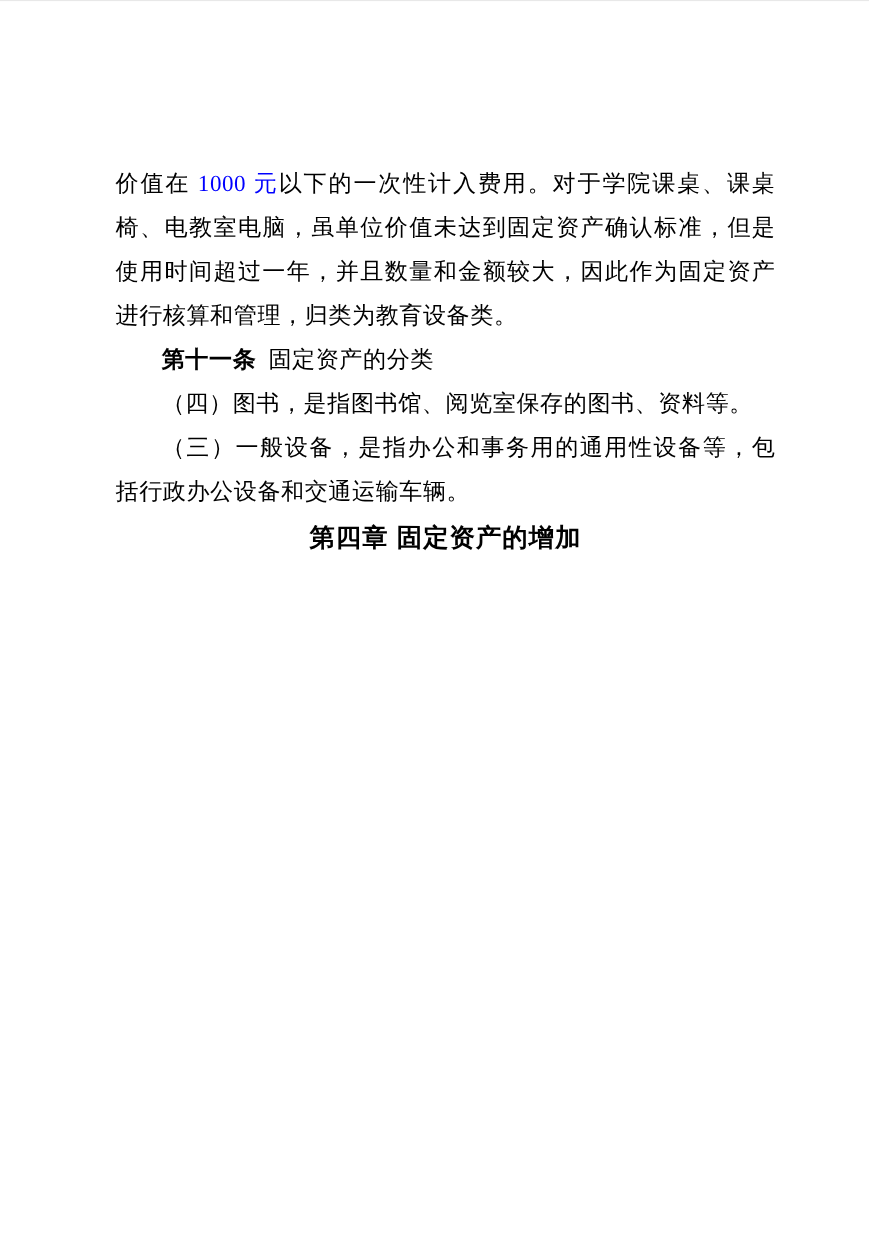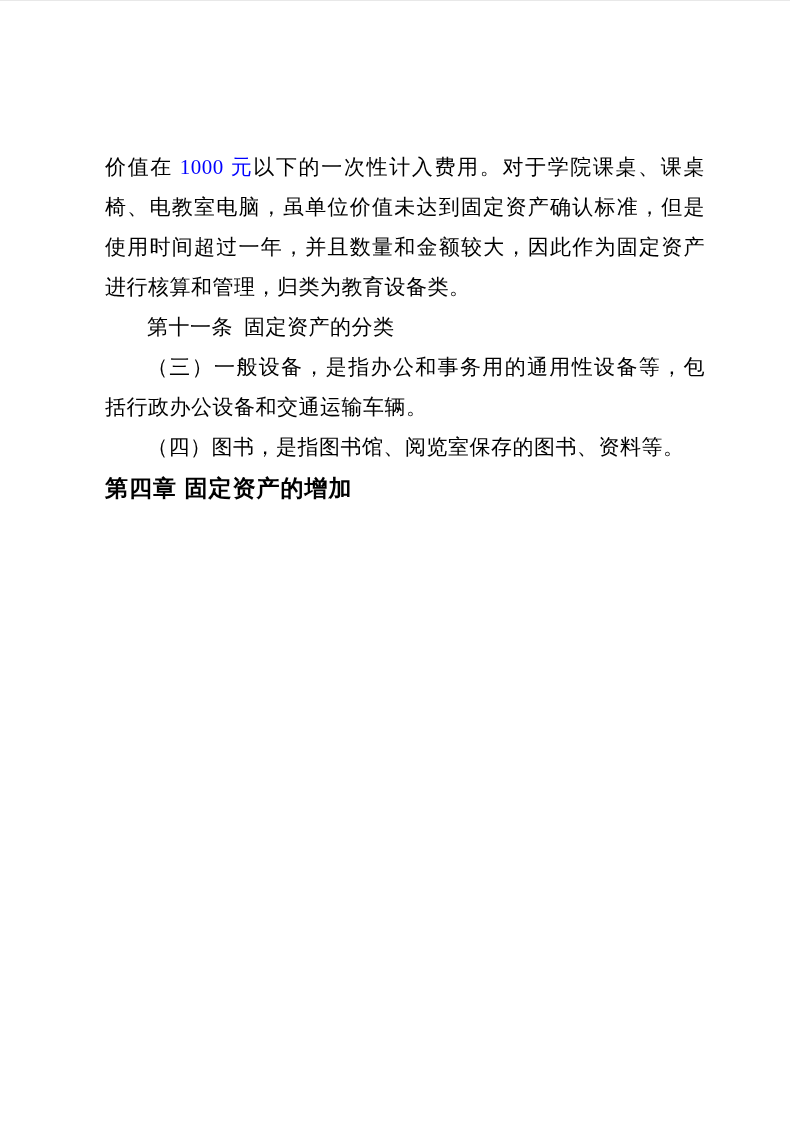--- a/index.html
+++ b/index.html
@@ -30,50 +30,51 @@
     text-justify: inter-ideograph;
   }
   .content p {
     margin: 0;
     text-indent: 42px;
   }
   .content p.continued {
     text-indent: 0;
   }
   .bold-label {
-    font-weight: 400;
+    font-weight: 700;
     margin-right: 11px;
   }
   .amount-blue {
     color: #0000ff;
   }
   .chapter-heading {
     margin: 0;
     text-indent: 0 !important;
+    text-align: center;
     font-family: "Liberation Sans", "DejaVu Sans", sans-serif;
     font-weight: 700;
     font-size: 23px;
     line-height: 42px;
     letter-spacing: 1px;
   }
 </style>
 </head>
 <body>
 
 <div class="page">
   <div class="content">
 
     <p class="continued"><span>价值在 </span><span class="amount-blue">1000 元</span><span>以下的一次性计入费用。对于学院课桌、课桌椅、电教室电脑，虽单位价值未达到固定资产确认标准，但是使用时间超过一年，并且数量和金额较大，因此作为固定资产进行核算和管理，归类为教育设备类。</span></p>
 
     <p><span class="bold-label">第十一条</span><span>固定资产的分类</span></p>
 
 
 
+    <p>（四）图书，是指图书馆、阅览室保存的图书、资料等。</p>
+
     <p>（三）一般设备，是指办公和事务用的通用性设备等，包括行政办公设备和交通运输车辆。</p>
-
-    <p>（四）图书，是指图书馆、阅览室保存的图书、资料等。</p>
 
 
     <p class="chapter-heading">第四章 固定资产的增加</p>
 
 
   </div>
 </div>
 
 </body></html>

